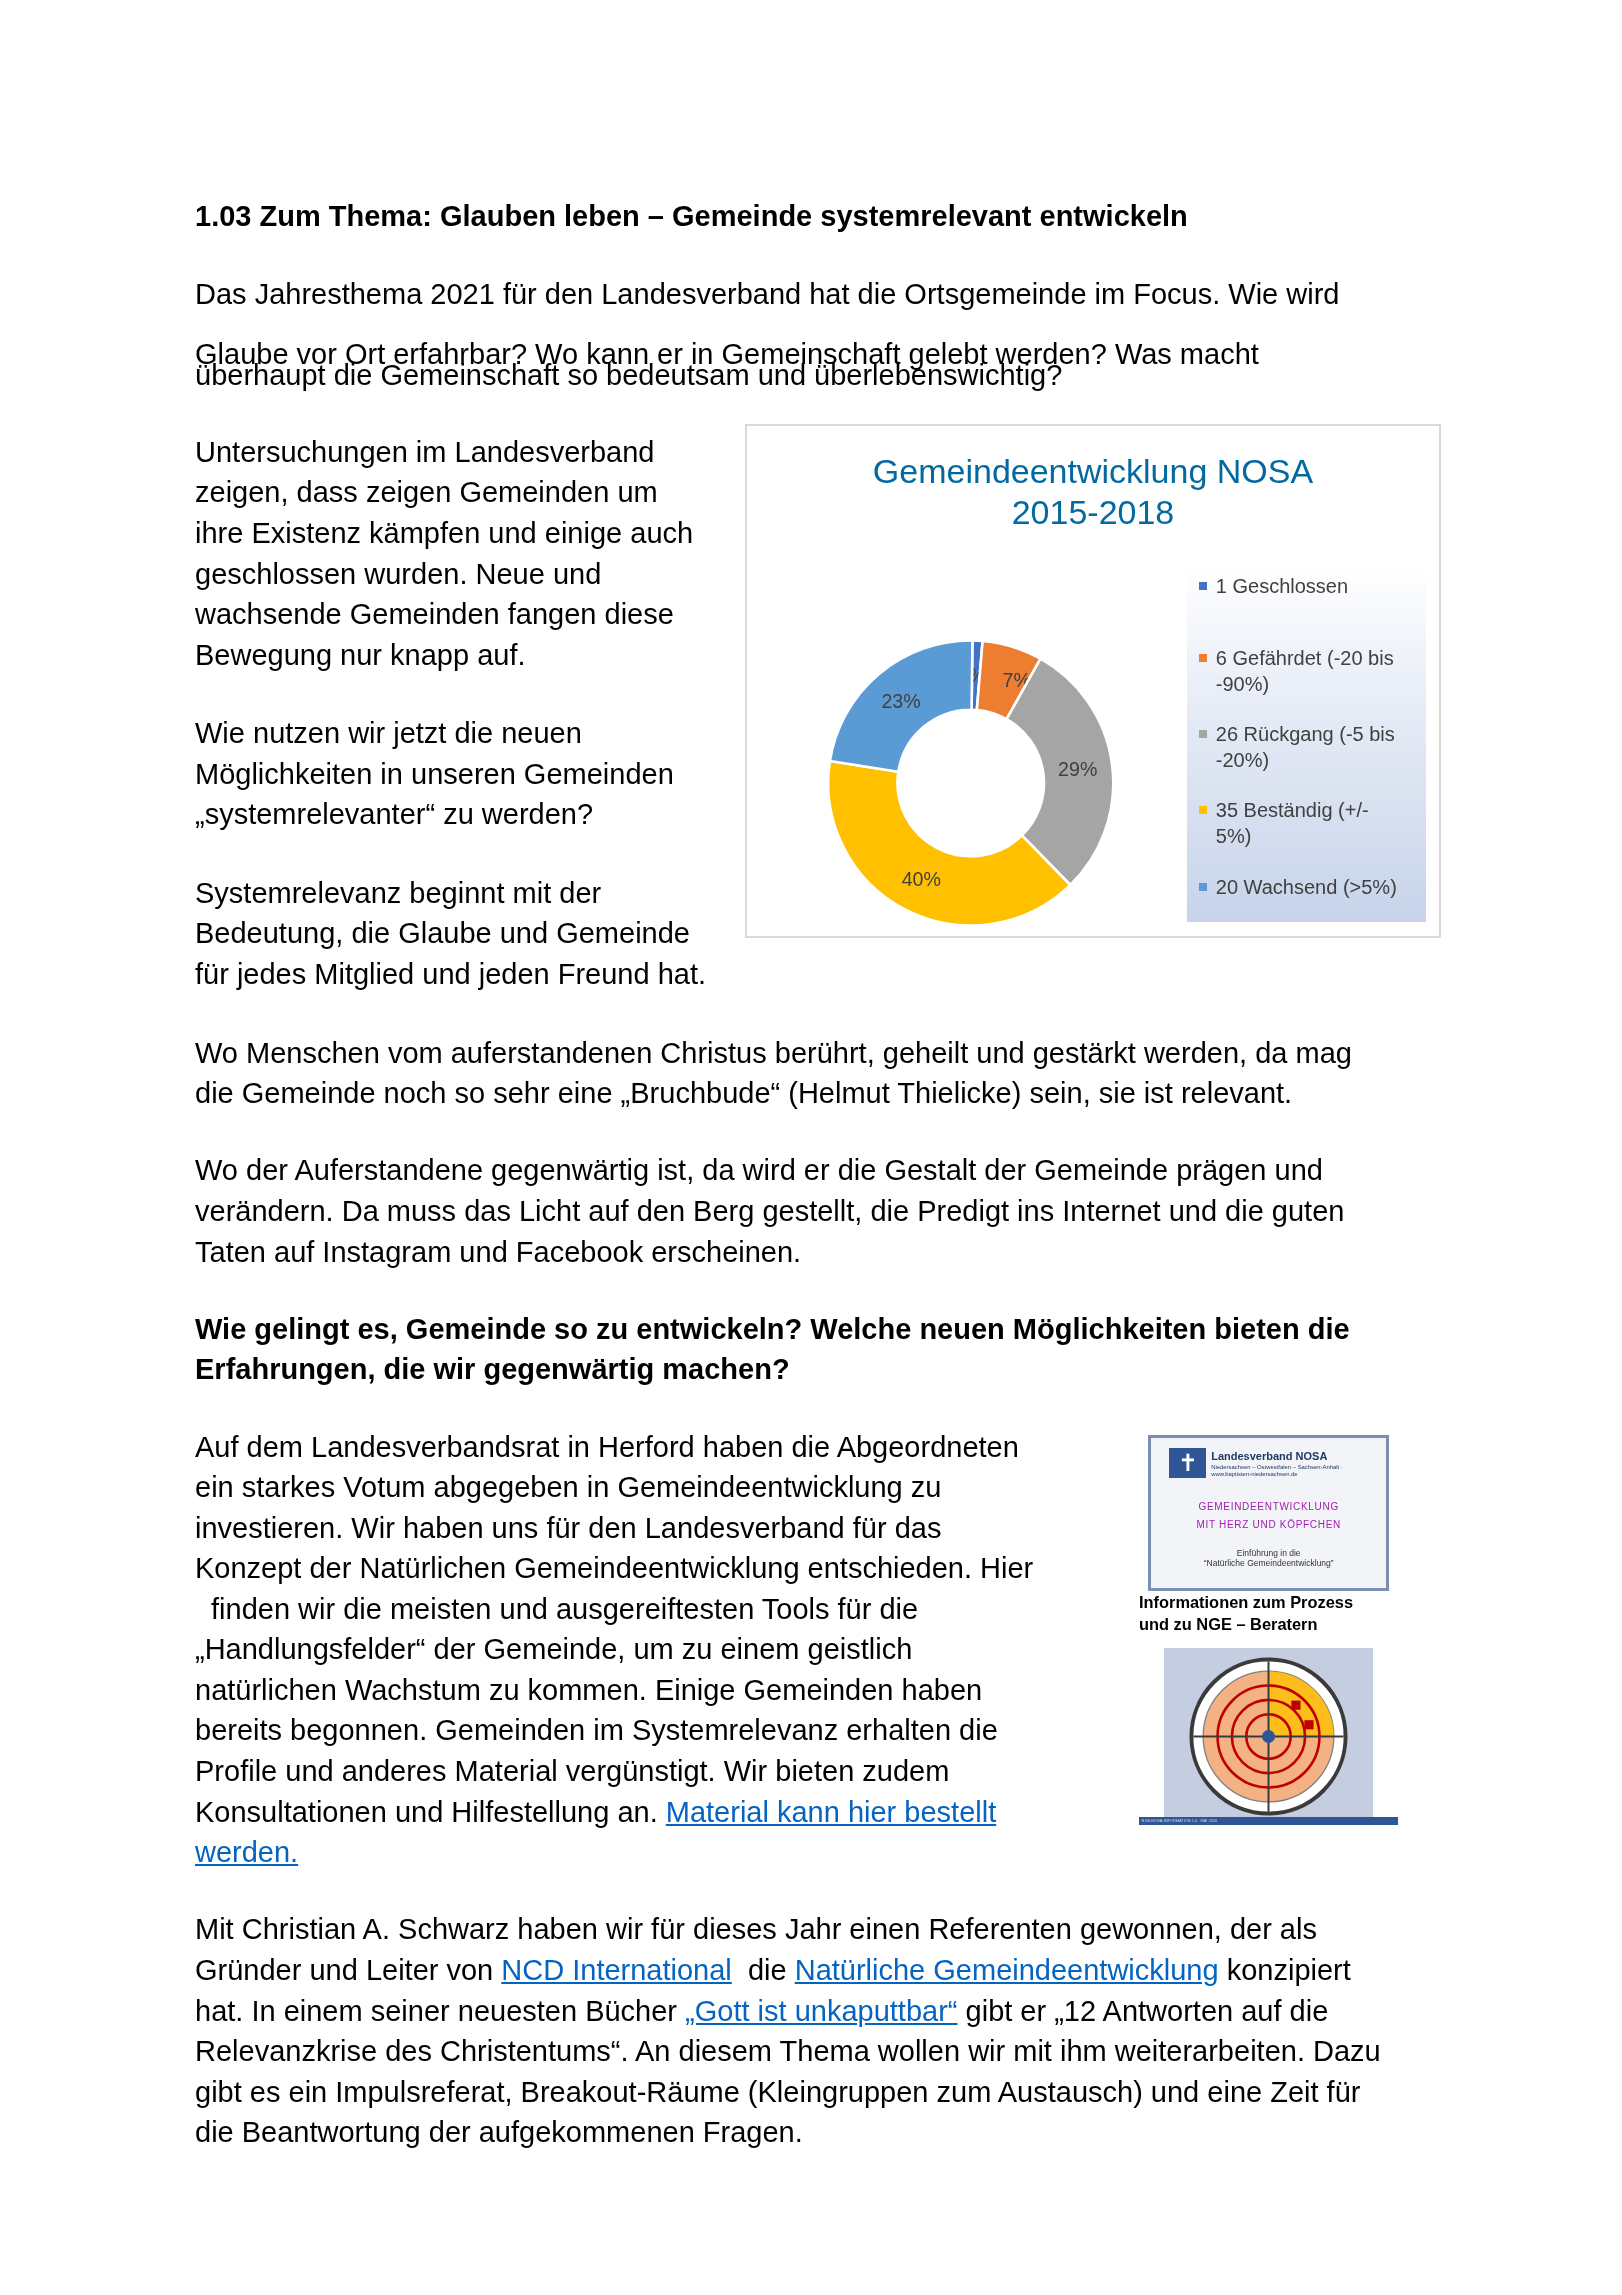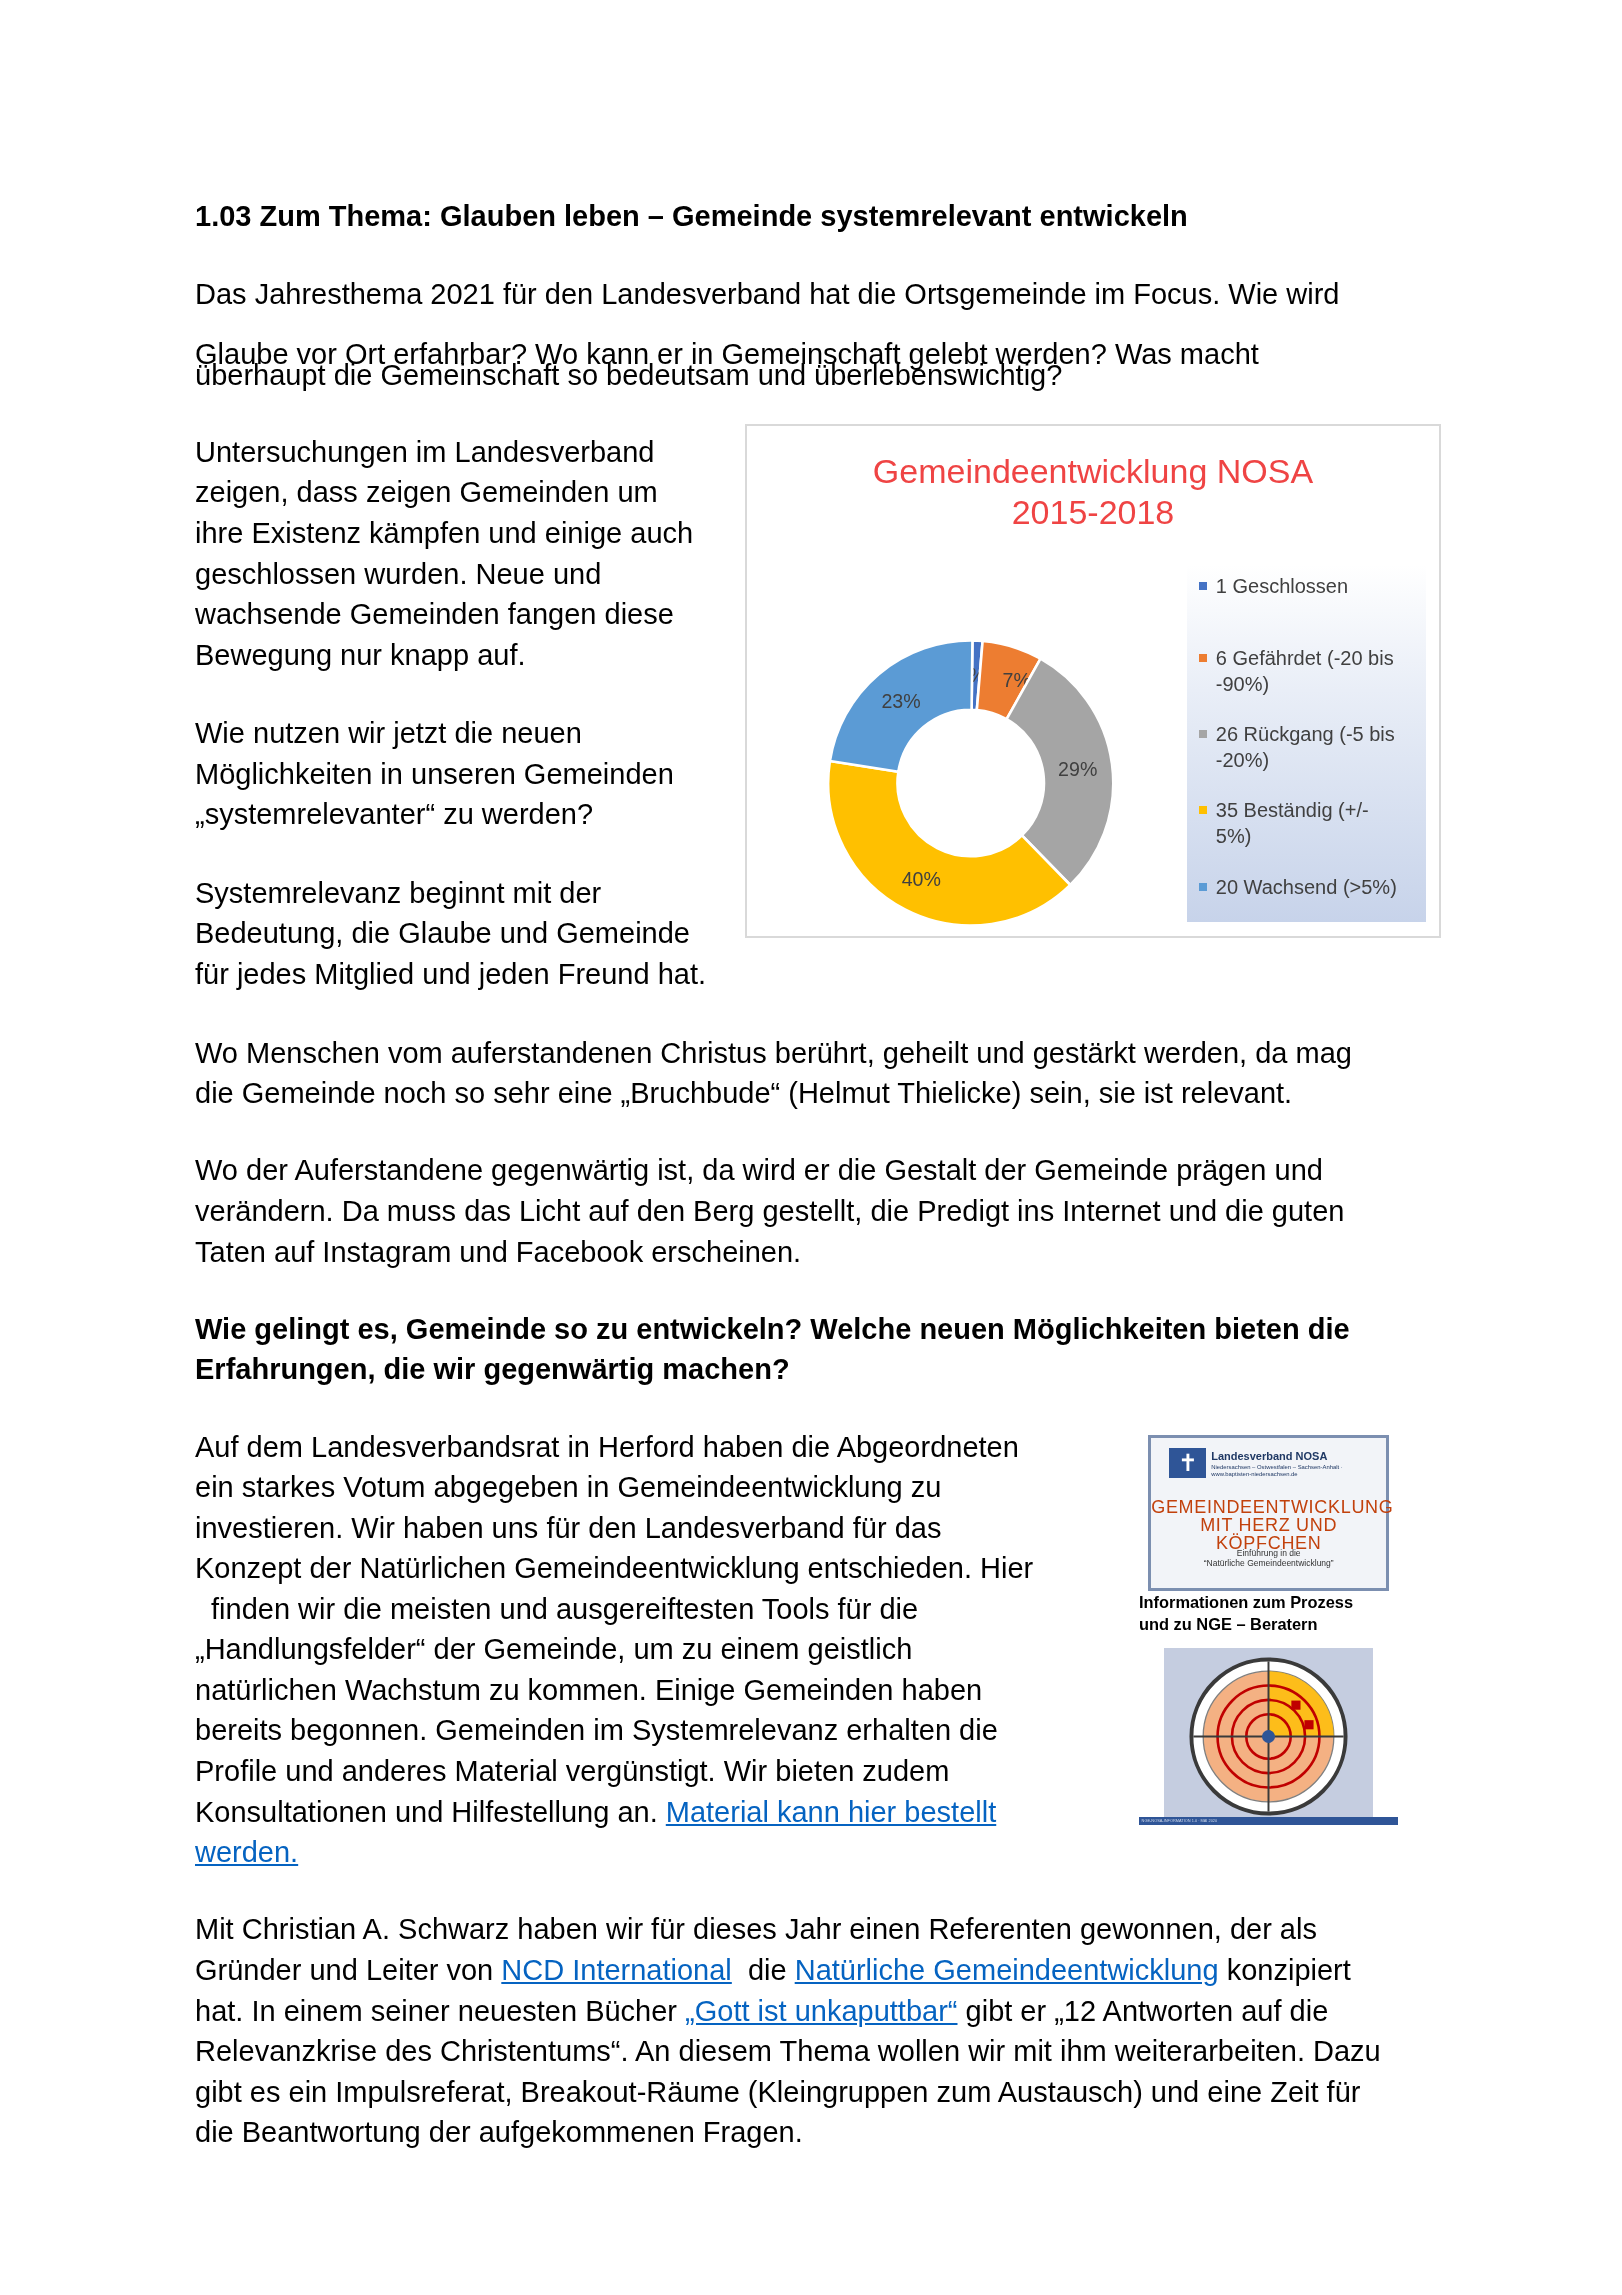--- a/index.html
+++ b/index.html
@@ -16,21 +16,21 @@
   .bold { font-weight: bold; }
   a.link { color: #0563c1; text-decoration: underline; }
 
   
   #chart-box {
     position: absolute; left: 745px; top: 424px; width: 696px; height: 514px;
     border: 2px solid #d9d9d9; background: #ffffff; box-sizing: border-box;
   }
   #chart-title {
     position: absolute; left: 0; width: 100%; top: 25px; text-align: center;
-    font-size: 34px; line-height: 41px; color: #ef4444;
+    font-size: 34px; line-height: 41px; color: #0369a1;
   }
   #chart-svg { position: absolute; left: 0; top: 0; }
   #legend {
     position: absolute; left: 440px; top: 139px; width: 239px; height: 357px;
     background: linear-gradient(to bottom, #ffffff 0%, #e9eef7 35%, #c7d3ea 100%);
   }
   .leg-item {
     position: absolute; left: 11.8px; width: 222px;
     font-size: 20px; line-height: 26px; color: #404040;
   }
@@ -52,21 +52,21 @@
     background: #2f5597; color: #fff; font-size: 23.6px; line-height: 30px; text-align: center;
   }
   #flyer-org {
     position: absolute; left: 60px; top: 11.8px; font-size: 11px; font-weight: bold; color: #1f3864;
   }
   #flyer-org-sub {
     position: absolute; left: 60px; top: 26px; width: 164px; font-size: 5.9px; color: #1f3864; line-height: 7.2px;
   }
   #flyer-title {
     position: absolute; left: 0; width: 100%; top: 60px; text-align: center;
-    font-size: 18px; line-height: 18.3px; color: #c2410c; letter-spacing: 0.7px;
+    font-size: 10px; line-height: 18.3px; color: #a21caf; letter-spacing: 0.7px;
   }
   #flyer-intro {
     position: absolute; left: 0; width: 100%; top: 110px; text-align: center;
     font-size: 8.5px; line-height: 10.5px; color: #333;
   }
   #flyer-caption {
     position: absolute; left: 0; width: 259px; top: 164px; text-align: left;
     font-size: 16.4px; line-height: 22px; font-weight: bold; color: #000;
   }
   #flyer-graphic {

